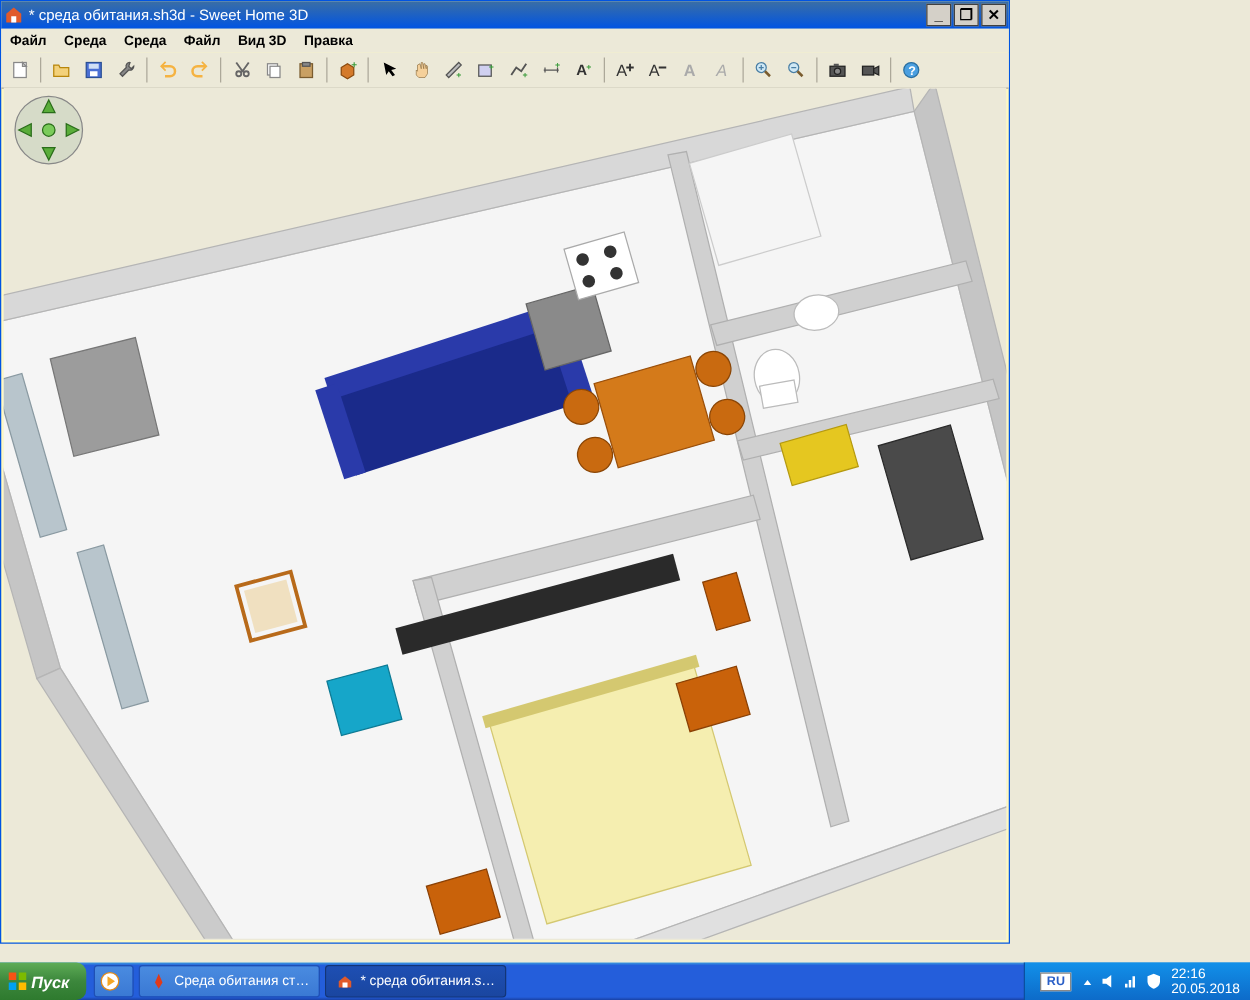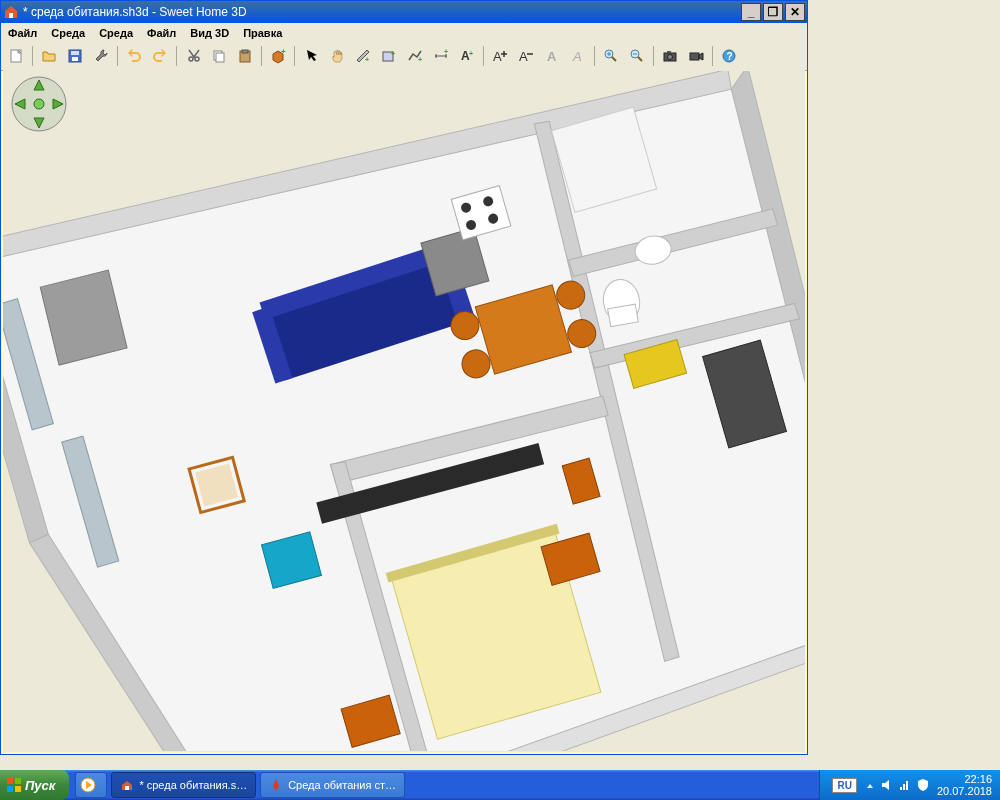--- a/index.html
+++ b/index.html
@@ -15,21 +15,21 @@
 .tb-btn{width:22px;height:22px;margin:0 1px;display:flex;align-items:center;justify-content:center;border:1px solid transparent;cursor:default;}
 .tb-sep{width:1px;height:20px;background:#aca899;margin:0 3px;}
 .viewport{position:absolute;left:2px;top:69px;right:2px;bottom:2px;background:#ece9d8;overflow:hidden;}
 .nav-compass{position:absolute;left:8px;top:6px;width:56px;height:56px;z-index:5;}
 .taskbar{position:absolute;left:0;bottom:0;width:1000px;height:30px;background:linear-gradient(#3e9bde,#245edb 8%,#245edb 92%,#1941a5);display:flex;align-items:center;}
 .start-btn{height:30px;padding:0 14px 0 6px;background:linear-gradient(#5eac56,#3c873c 50%,#2e7a2e);color:#fff;font-weight:bold;font-style:italic;font-size:13px;display:flex;align-items:center;border-radius:0 8px 8px 0;gap:3px;}
 .task-item{height:24px;margin:0 2px;padding:0 8px;background:linear-gradient(#4a8be0,#3a79d4);border:1px solid #1f50b5;border-radius:3px;color:#fff;display:flex;align-items:center;gap:5px;font-size:11px;max-width:150px;white-space:nowrap;overflow:hidden;}
 .task-item.active{background:linear-gradient(#1e4fb3,#1a46a0);border:1px solid #133577;}
 .systray{margin-left:auto;height:30px;background:linear-gradient(#1290e9,#0d6bc9);display:flex;align-items:center;padding:0 8px 0 12px;gap:8px;color:#fff;border-left:1px solid #0a4fa0;}
 .tray-icons{display:flex;gap:6px;align-items:center;}
-.clock{text-align:right;line-height:12px;font-size:11px;}
+.clock{text-align:left;line-height:12px;font-size:11px;}
 svg{display:block;}
 .floorplan{position:absolute;left:50%;top:50%;transform:translate(-50%,-50%);}
 .lang-ind{background:#fff;color:#2a5fc7;padding:1px 4px;font-weight:bold;font-size:10px;border:1px solid #888;}
 </style>
 </head>
 <body>
 
 <div class="window">
   <div class="titlebar">
     <svg class="app-icon" viewBox="0 0 16 16">
@@ -323,32 +323,32 @@
       </svg>
     <span>Пуск</span>
   </div>
   <div style="width:4px"></div>
   <div class="task-item" style="min-width:22px;padding:0 4px;">
     <svg width="16" height="16">
         <circle cx="8" cy="8" r="7" fill="#fff" stroke="#e08a1a"></circle>
         <path d="M6 4l6 4-6 4z" fill="#f5a623"></path>
       </svg>
   </div>
+  <div class="task-item">
+    <svg width="14" height="14">
+        <path d="M7 1l3 7-3 5-3-5z" fill="#e03a1a"></path>
+      </svg>
+    <span>Среда обитания ст…</span>
+  </div>
   <div class="task-item active">
     <svg width="14" height="14">
         <path d="M2 7l5-4 5 4v5H2z" fill="#e05a2b"></path>
         <rect x="5" y="8" width="4" height="4" fill="#fff"></rect>
       </svg>
     <span>* среда обитания.s…</span>
-  </div>
-  <div class="task-item">
-    <svg width="14" height="14">
-        <path d="M7 1l3 7-3 5-3-5z" fill="#e03a1a"></path>
-      </svg>
-    <span>Среда обитания ст…</span>
   </div>
   <div class="systray">
     <span class="lang-ind">RU</span>
     <div class="tray-icons">
       <svg width="10" height="14">
           <path d="M2 10l3-4 3 4z" fill="#fff"></path>
         </svg>
       <svg width="12" height="14">
           <path d="M1 5h3l4-3v10l-4-3H1z" fill="#fff"></path>
         </svg>
@@ -356,16 +356,16 @@
           <rect x="1" y="9" width="2" height="3" fill="#fff"></rect>
           <rect x="4" y="6" width="2" height="6" fill="#fff"></rect>
           <rect x="7" y="3" width="2" height="9" fill="#fff"></rect>
         </svg>
       <svg width="12" height="14">
           <path d="M6 1l5 2v4c0 3-2 5-5 6-3-1-5-3-5-6V3z" fill="#fff"></path>
         </svg>
     </div>
     <div class="clock">
       <div>22:16</div>
-      <div>20.07.2018</div>
+      <div>20.05.2018</div>
     </div>
   </div>
 </div>
 
 </body></html>

